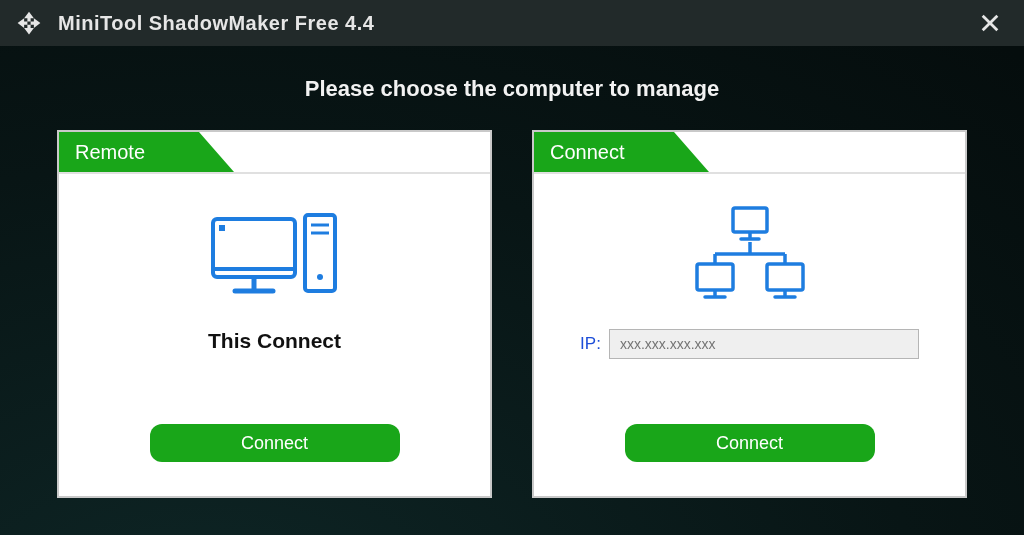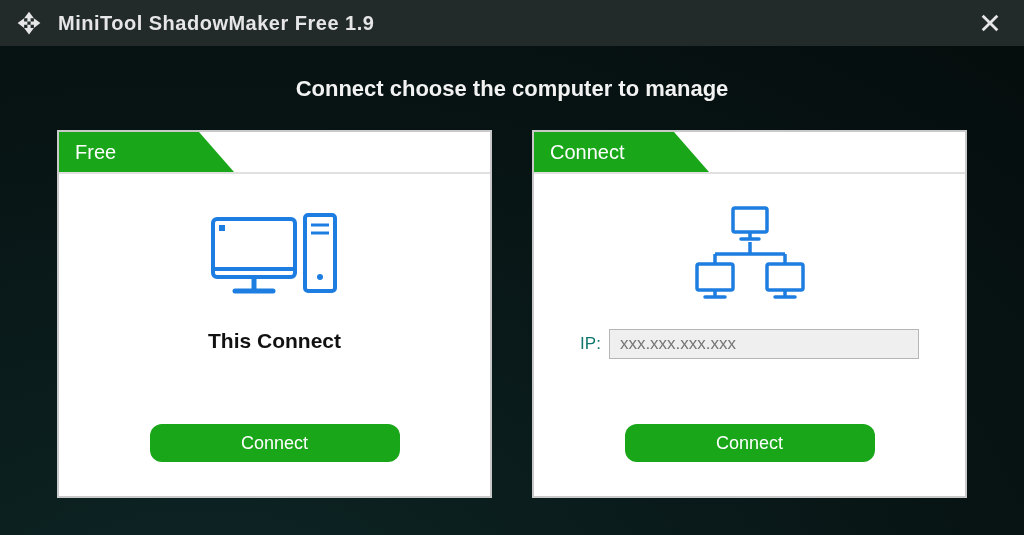--- a/index.html
+++ b/index.html
@@ -130,26 +130,26 @@
     margin-top: 0px;
   }
   .ip-row {
     display: flex;
     align-items: center;
     gap: 8px;
     margin-top: 0px;
   }
   .ip-label {
     font-size: 17px;
-    color: #0f766e;
+    color: #1d4ed8;
   }
   .ip-input {
     width: 310px;
     height: 30px;
-    font-size: 17px;
+    font-size: 14px;
     color: #9a9a9a;
     padding: 0 10px;
     border: 1px solid #b5b5b5;
     background: #efefef;
     box-sizing: border-box;
   }
   .connect-btn {
     margin-top: auto;
     margin-bottom: 36px;
     width: 250px;
@@ -172,37 +172,37 @@
 
 <div class="titlebar">
   <div class="logo">
     <svg viewBox="0 0 32 32">
       <path d="M16 2 L22 10 L18 10 L18 14 L14 14 L14 10 L10 10 Z
                M2 16 L10 10 L10 14 L14 14 L14 18 L10 18 L10 22 Z
                M30 16 L22 22 L22 18 L18 18 L18 14 L22 14 L22 10 Z
                M16 30 L10 22 L14 22 L14 18 L18 18 L18 22 L22 22 Z"></path>
     </svg>
   </div>
-  <div class="title">MiniTool ShadowMaker Free 1.9</div>
+  <div class="title">MiniTool ShadowMaker Free 4.4</div>
   <div class="spacer"></div>
   <div class="close-btn">
     <svg viewBox="0 0 24 24">
       <line x1="4" y1="4" x2="20" y2="20"></line>
       <line x1="20" y1="4" x2="4" y2="20"></line>
     </svg>
   </div>
 </div>
 
-<div class="prompt">Connect choose the computer to manage</div>
+<div class="prompt">Please choose the computer to manage</div>
 
 <div class="cards">
 
   <div class="card">
     <div class="card-tab-row">
-      <div class="card-tab">Free</div>
+      <div class="card-tab">Remote</div>
     </div>
     <div class="card-body">
       <div class="icon-area">
         <svg width="140" height="100" viewBox="0 0 140 100">
 
           <rect x="8" y="12" width="82" height="58" rx="4" fill="none" stroke="#1e7de0" stroke-width="4"></rect>
           <rect x="14" y="18" width="6" height="6" fill="#1e7de0"></rect>
           <line x1="8" y1="62" x2="90" y2="62" stroke="#1e7de0" stroke-width="4"></line>
           <line x1="49" y1="70" x2="49" y2="82" stroke="#1e7de0" stroke-width="5"></line>
           <line x1="30" y1="84" x2="68" y2="84" stroke="#1e7de0" stroke-width="5" stroke-linecap="round"></line>

